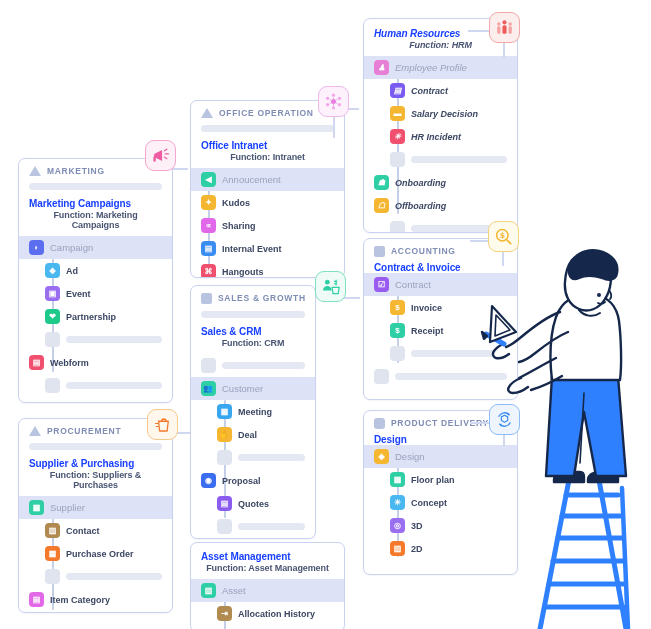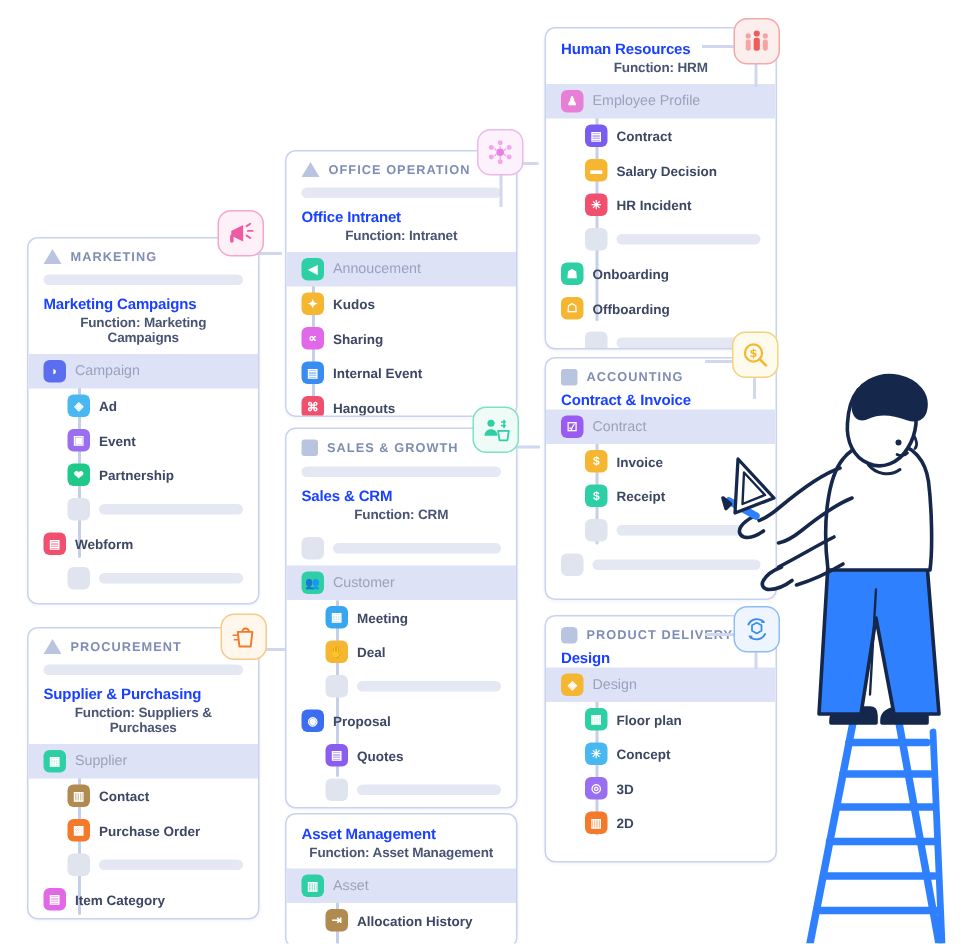--- a/index.html
+++ b/index.html
@@ -231,21 +231,21 @@
       <circle cx="12" cy="4" r="2.1" fill="#f0a8ea"></circle>
       <circle cx="12" cy="20" r="2.1" fill="#f0a8ea"></circle>
       <circle cx="4.5" cy="8" r="2.1" fill="#f0a8ea"></circle>
       <circle cx="19.5" cy="8" r="2.1" fill="#f0a8ea"></circle>
       <circle cx="4.5" cy="16" r="2.1" fill="#f0a8ea"></circle>
       <circle cx="19.5" cy="16" r="2.1" fill="#f0a8ea"></circle>
       <path d="M12 7v2M12 15v3M7 9l2 1.5M17 9l-2 1.5M7 15l2-1.5M17 15l-2-1.5" stroke="#f0a8ea" stroke-width="1.2"></path>
     </svg>
   </div>
 
-  <div class="card" style="left:190px;top:285px;width:155px;height:254px;">
+  <div class="card" style="left:190px;top:285px;width:126px;height:254px;">
     <div class="cat-row">
       <span class="cat-ico sq"></span>
       <span class="cat-label">SALES &amp; GROWTH</span>
     </div>
     <div class="skel"></div>
     <div class="title">Sales &amp; CRM</div>
     <div class="subtitle">Function: CRM</div>
     <div style="position:relative;">
       <div class="spine" style="left:33px;top:46px;height:118px;"></div>
       <div class="row ph">
@@ -305,21 +305,21 @@
         <span class="ic" style="background:#b08a4e;">⇥</span>
         <span class="tx">Allocation History</span>
       </div>
       <div class="row indent1">
         
         
       </div>
     </div>
   </div>
 
-  <div class="card" style="left:363px;top:18px;width:155px;height:215px;">
+  <div class="card" style="left:363px;top:18px;width:155px;height:215px;font-style:italic;">
     <div class="title" style="padding-top:9px;">Human Resources</div>
     <div class="subtitle">Function: HRM</div>
     <div style="position:relative;">
       <div class="spine" style="left:33px;top:18px;height:140px;"></div>
       <div class="row sel">
         <span class="ic" style="background:#e87fd6;">♟</span>
         <span class="tx">Employee Profile</span>
       </div>
       <div class="row indent1">
         <span class="ic" style="background:#7a5cf0;">▤</span>

